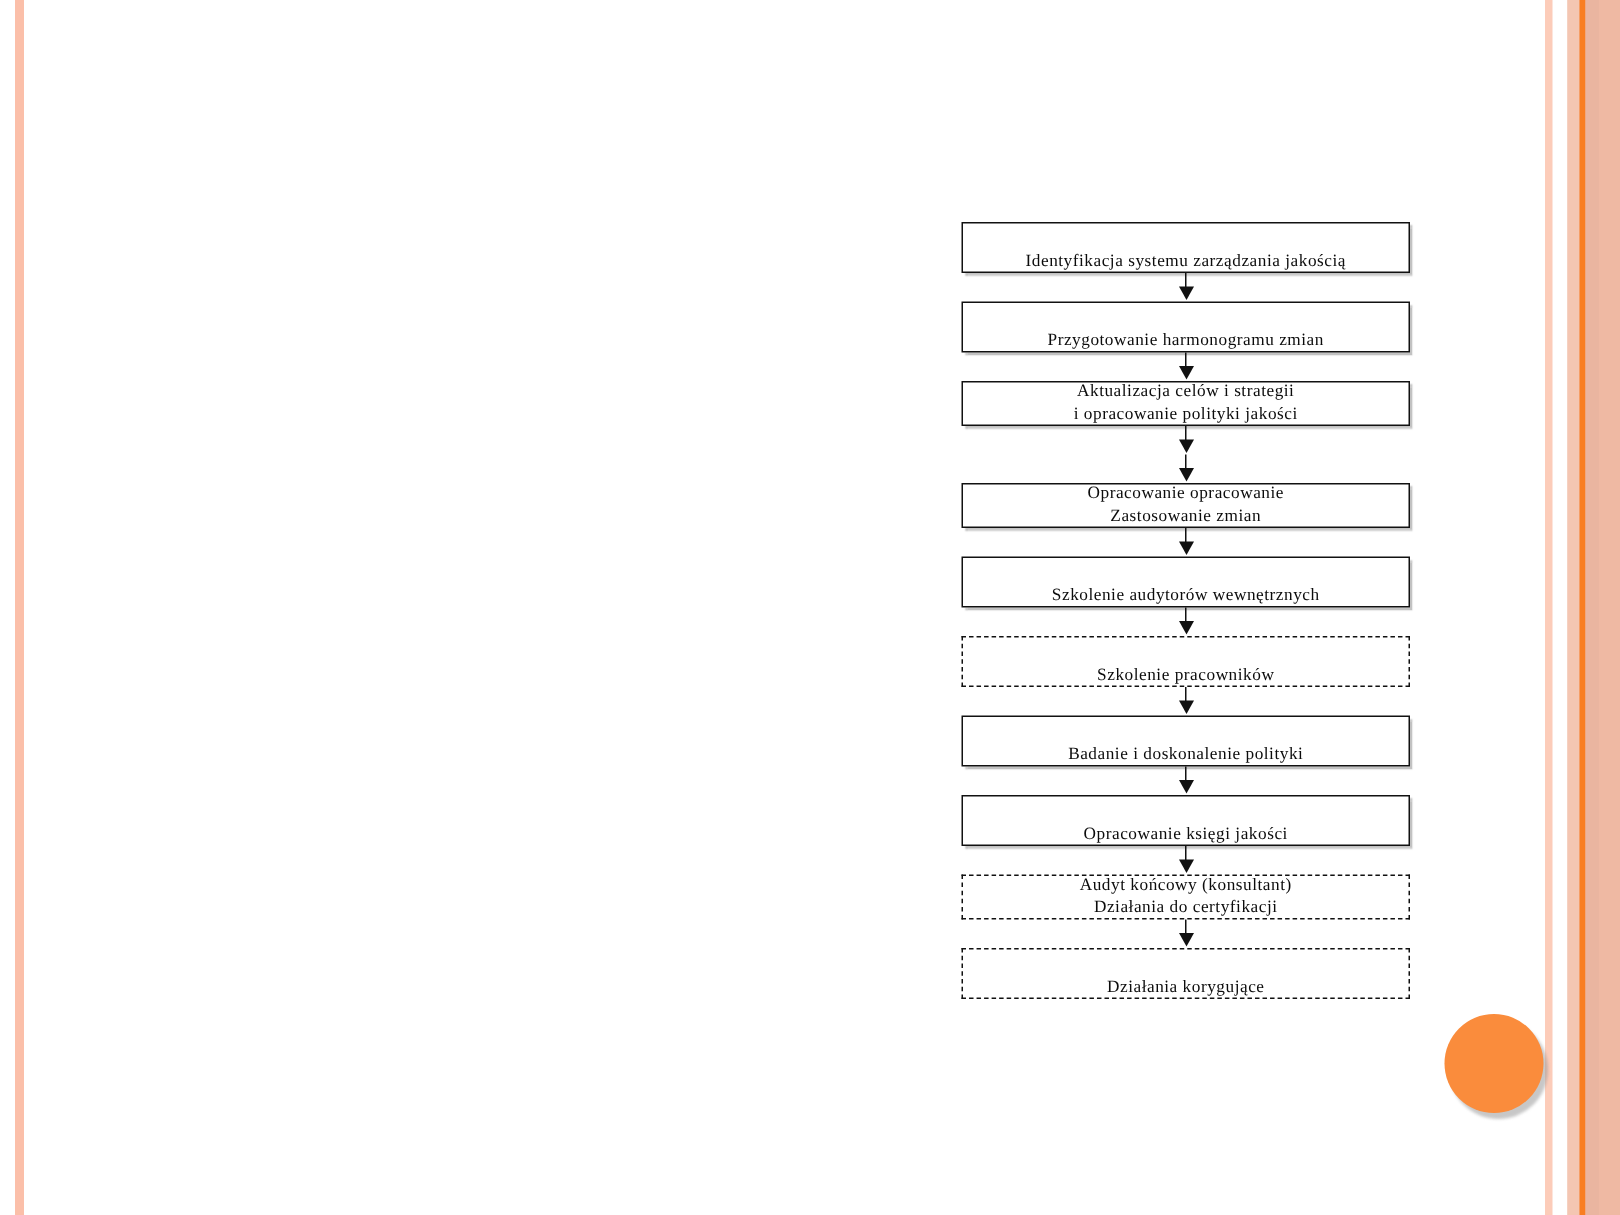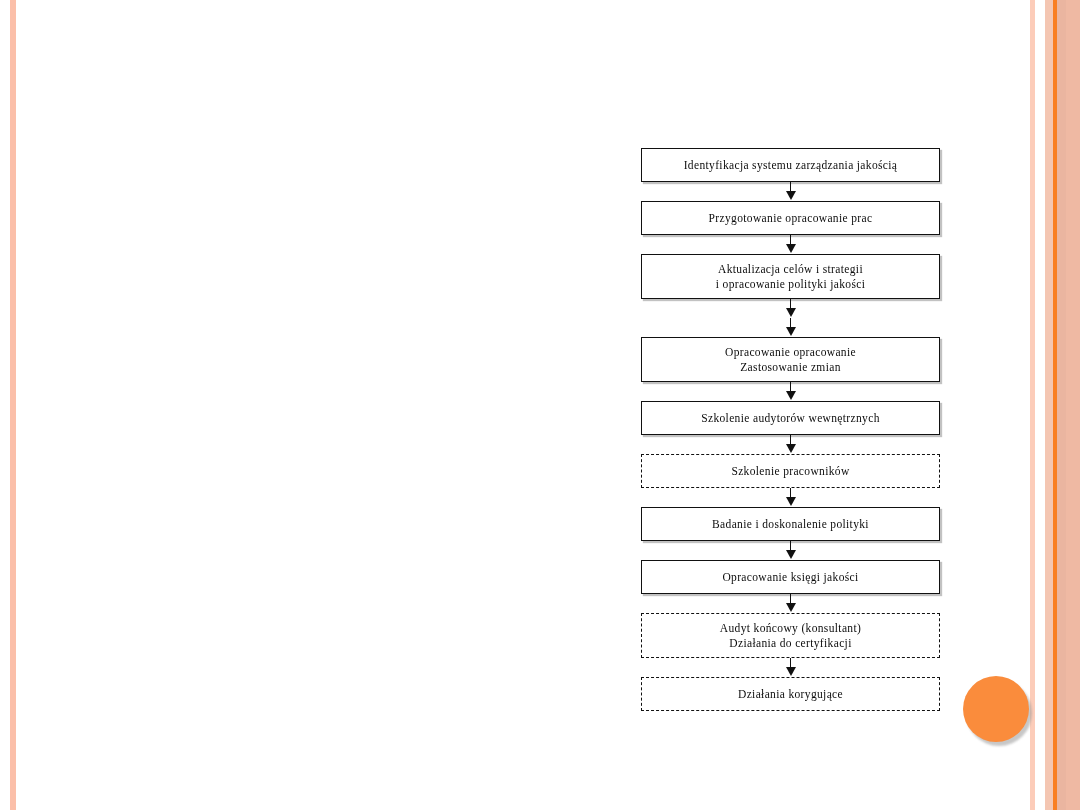--- a/index.html
+++ b/index.html
@@ -51,36 +51,36 @@
 
   
   .flow{
     position:absolute;left:641px;top:148px;width:299px;
   }
   .node{
     position:relative;
     width:299px;
     box-sizing:border-box;
     background:#ffffff;
-    display:flex;align-items:center;justify-content:center;
+    display:flex;align-items:flex-end;justify-content:center;
     text-align:center;
     color:#0c0c0c;
     font-size:11.5px;
     letter-spacing:.35px;
     line-height:14.5px;
   }
   .node.solid{
     border:1.3px solid #111111;
     box-shadow:2px 2px 1px rgba(120,120,120,.45);
   }
   .node.dashed{
     border:1.3px dashed #111111;
   }
   .node.h1line{height:34px;}
-  .node.h2line{height:45px;}
+  .node.h2line{height:30px;}
   .node .txt{display:block;padding:0 6px;}
   .node .txt span{display:block;}
 
   
   .conn{
     width:299px;height:19px;position:relative;
   }
   .conn .stem{
     position:absolute;left:50%;top:0;width:1.6px;height:12px;
     margin-left:-0.8px;background:#111111;
@@ -113,21 +113,21 @@
         <div class="txt">
           <span>Identyfikacja systemu zarządzania jakością</span>
         </div>
       </div>
       <div class="conn">
         <div class="stem"></div>
         <div class="head"></div>
       </div>
       <div class="node solid h1line">
         <div class="txt">
-          <span>Przygotowanie opracowanie prac</span>
+          <span>Przygotowanie harmonogramu zmian</span>
         </div>
       </div>
       <div class="conn">
         <div class="stem"></div>
         <div class="head"></div>
       </div>
       <div class="node solid h2line">
         <div class="txt">
           <span>Aktualizacja celów i strategii</span>
           <span>i opracowanie polityki jakości</span>

